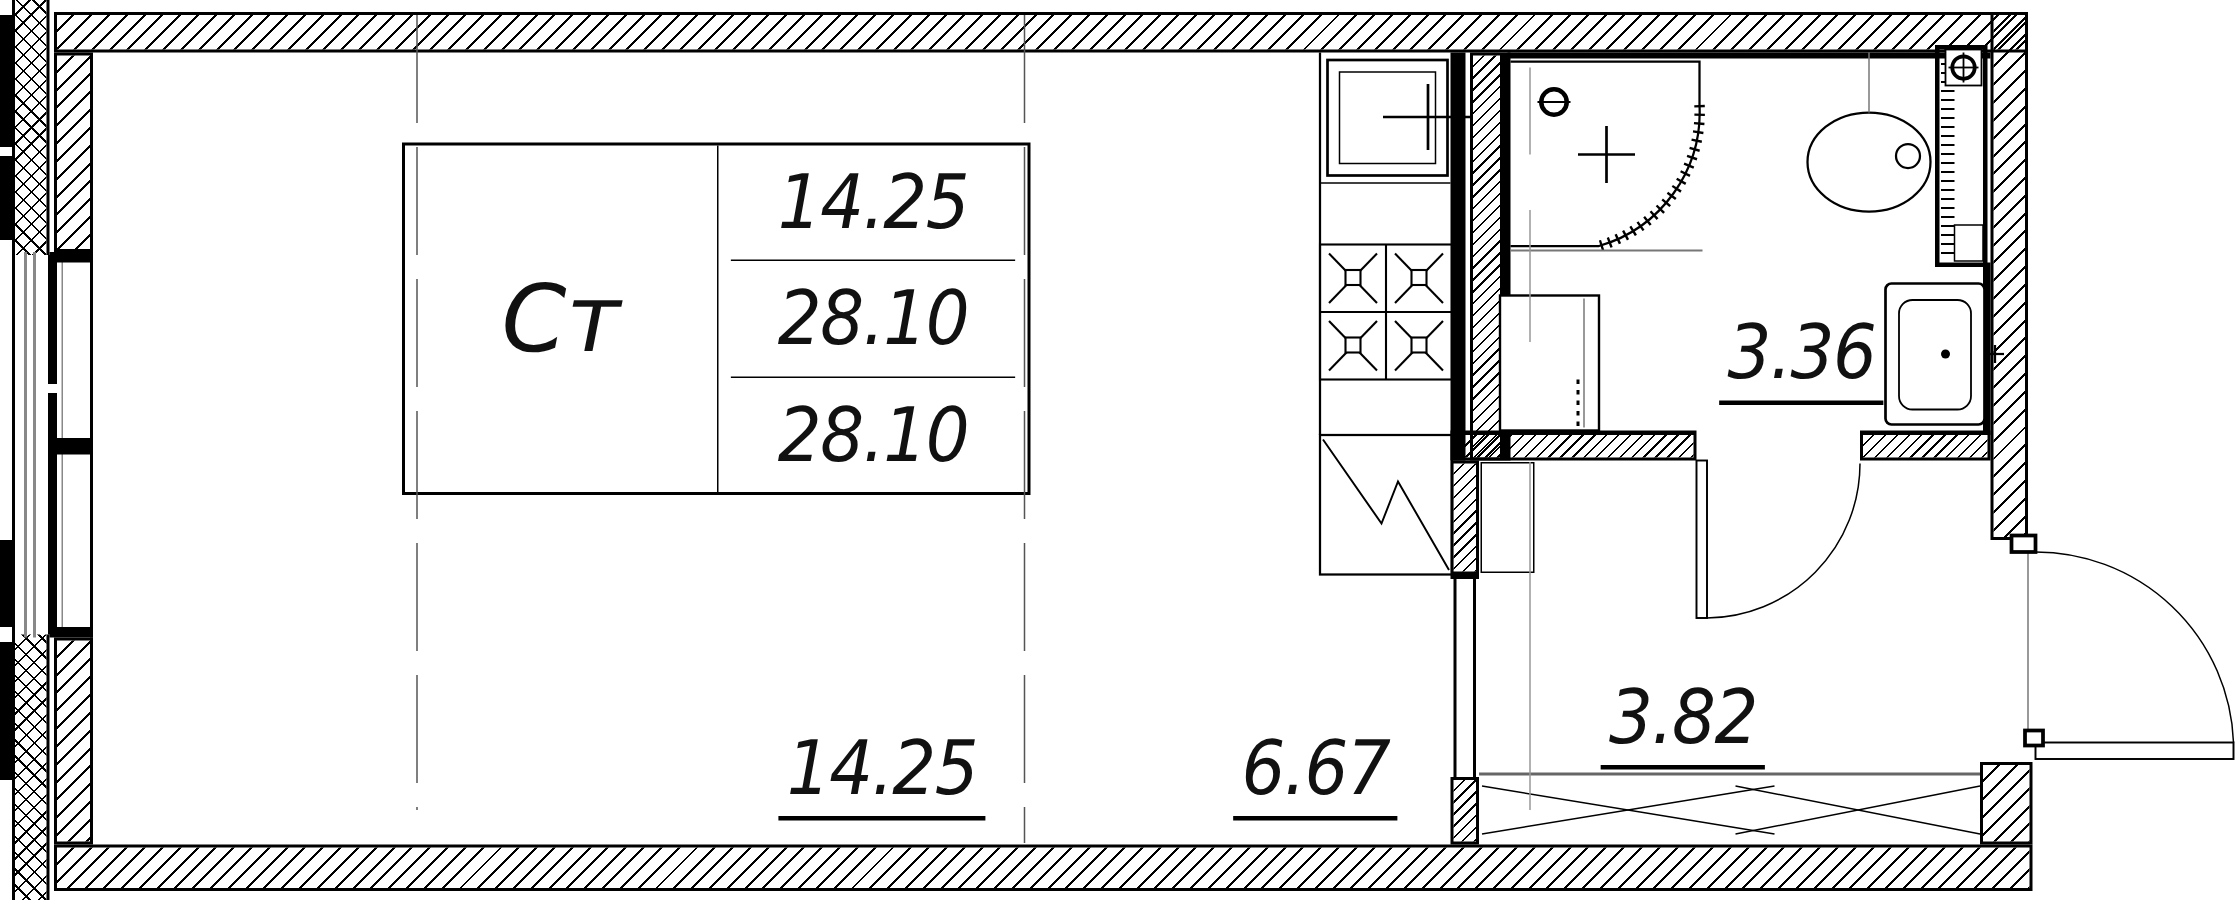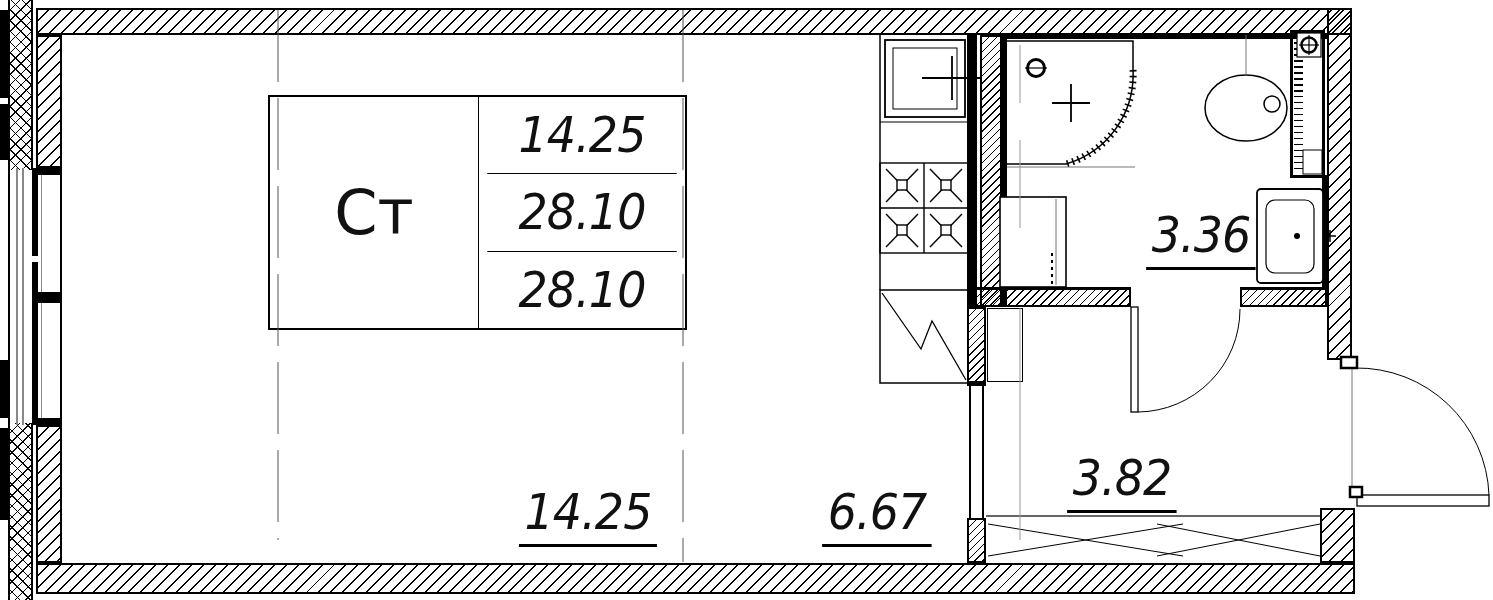--- a/index.html
+++ b/index.html
@@ -28,21 +28,21 @@
   .ticks{
     background:repeating-linear-gradient(0deg,transparent 0 4.5px,#000 4.5px 6px);
   }
   
   .stamp{
     display:flex;border:2px solid #000;box-sizing:border-box;background:transparent;
   }
   .stamp-left{
     width:209px;display:flex;align-items:center;justify-content:center;
     border-right:1.5px solid #000;box-sizing:border-box;
-    font-size:62px;
+    font-style:italic;font-size:62px;
   }
   .stamp-right{flex:1;display:flex;flex-direction:column;}
   .stamp-row{
     flex:1;display:flex;align-items:center;justify-content:center;
     font-style:italic;font-size:50px;letter-spacing:-1px;
     transform:scaleX(.92);
   }
   .stamp-row + .stamp-row{border-top:1.5px solid #000;}
   
   .arealabel{

